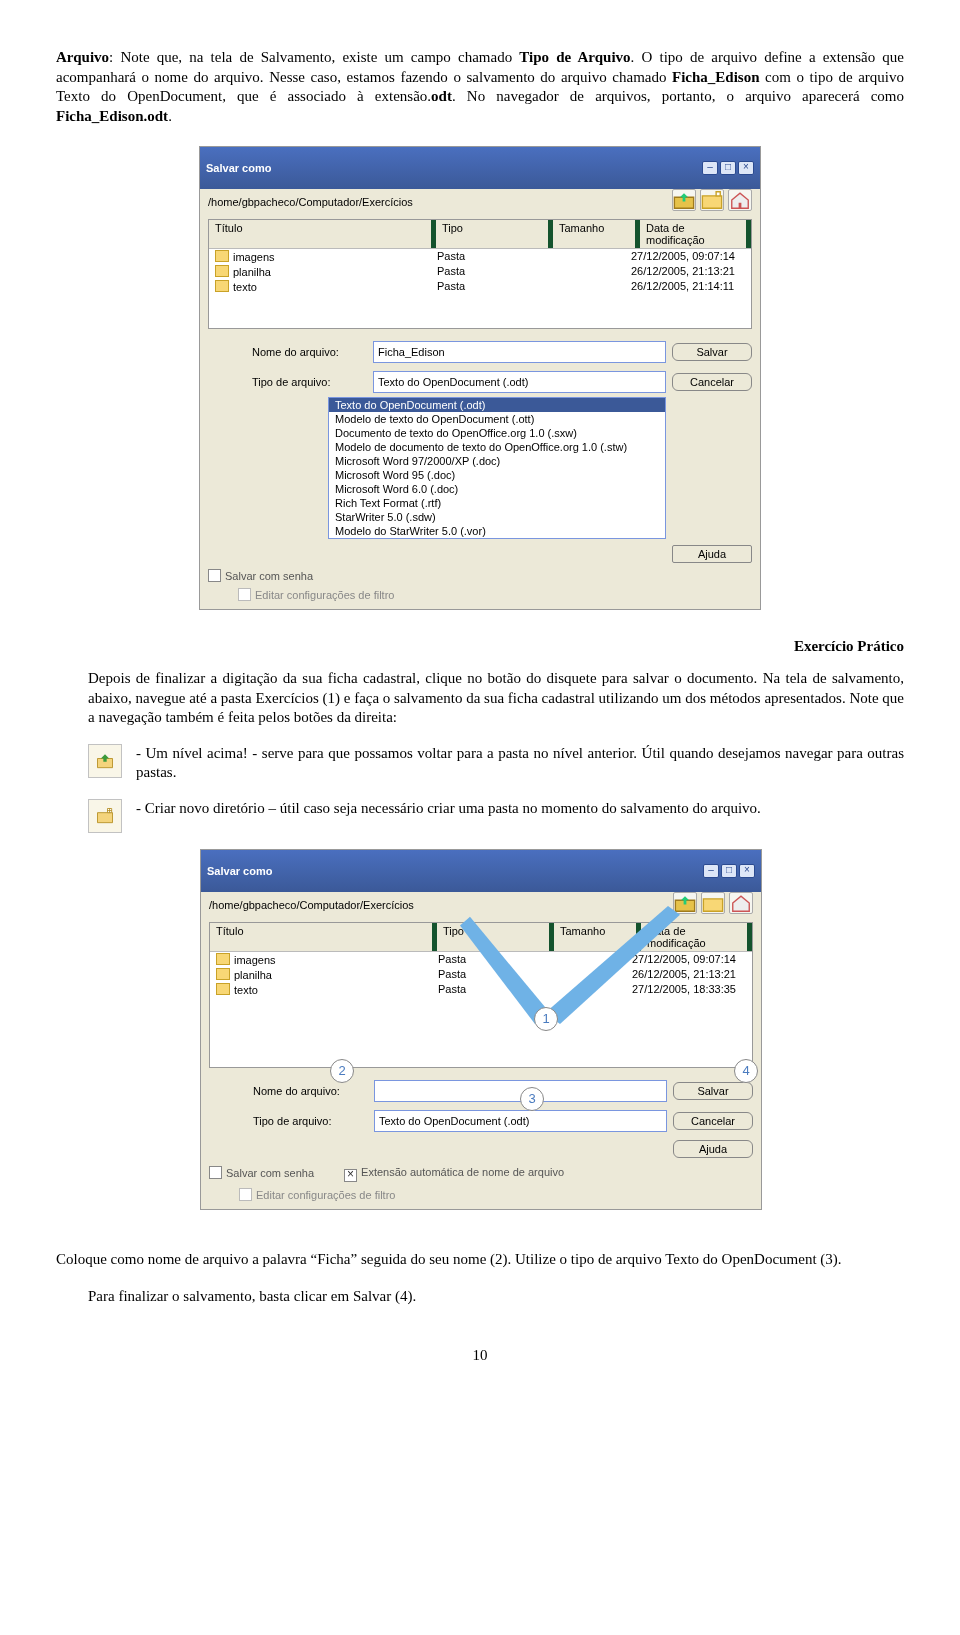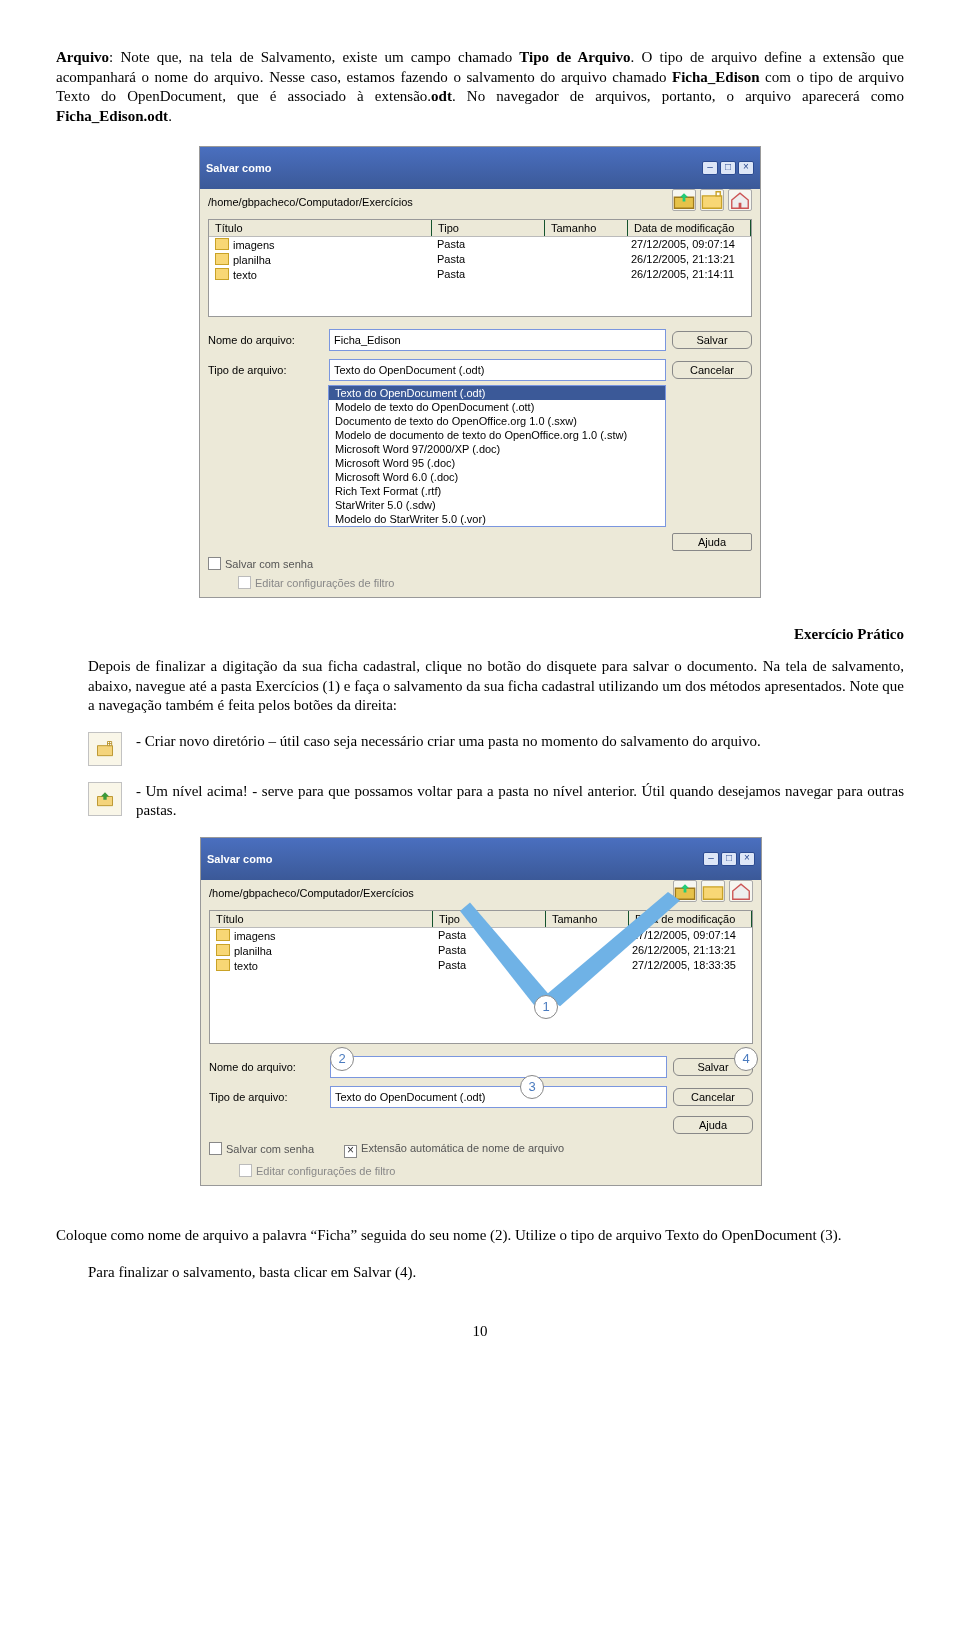--- a/index.html
+++ b/index.html
@@ -50,32 +50,32 @@
     display:flex; justify-content:flex-end; padding:0 8px 4px 0; gap:4px;
   }
   .smallbtn {
     width: 22px; height: 20px; border:1px solid #aaa; background:#f6f6f0;
     display:flex; align-items:center; justify-content:center; border-radius:2px;
   }
   .listarea {
     margin: 4px 8px 8px 8px; background:#fff; border:1px solid #999;
   }
   .listhead { display:flex; background:#ece9d8; border-bottom:1px solid #bbb; }
-  .listhead div { padding:2px 6px; border-right:1px solid #14532d; font-weight:normal; }
+  .listhead div { padding:2px 6px; border-right:5px solid #14532d; font-weight:normal; }
   .w-title { flex:0 0 210px; }
   .w-type  { flex:0 0 100px; }
   .w-size  { flex:0 0 70px; }
   .w-date  { flex:1; }
   .listrow { display:flex; }
   .listrow div { padding:1px 6px; }
   .folder-ic { width:12px; height:10px; background:#f8d775; border:1px solid #c9a227; display:inline-block; margin-right:4px; vertical-align:-1px;}
   .formrow {
     display:flex; align-items:center; padding:4px 8px; gap:6px;
   }
-  .formrow label { flex:0 0 115px; }
+  .formrow label { flex:0 0 115px;margin-left:44px; }
   .formrow .field {
     flex:1; background:#fff; border:1px solid #7a96df; padding:2px 4px; height:16px; display:flex; align-items:center;
   }
   .formrow .btn {
     flex:0 0 78px; text-align:center; background:#ece9d8; border:1px solid #888; padding:2px 0; border-radius:6px;
   }
   .dropdown {
     background:#fff; border:1px solid #7a96df; margin:0 94px 6px 128px;
   }
   .dropdown div { padding:1px 6px; }
@@ -211,38 +211,38 @@
     <div class="checks grey" style="margin-top:-6px;">
       <span><span class="checkbox" style="border-color:#bbb"></span><span>Editar configurações de filtro</span></span>
     </div>
   </div>
 
   <div class="section-title">Exercício Prático</div>
 
   <p class="indent">Depois de finalizar a digitação da sua ficha cadastral, clique no botão do disquete para salvar o documento. Na tela de salvamento, abaixo, navegue até a pasta Exercícios (1) e faça o salvamento da sua ficha cadastral utilizando um dos métodos apresentados. Note que a navegação também é feita pelos botões da direita:</p>
 
   <div class="iconblock">
+    <div class="picon up-ic">
+      <svg viewBox="0 0 24 24">
+          <path fill="#f4d47c" stroke="#b28a1c" d="M3 9h18v11H3z"></path>
+          <path fill="#3b9a3b" d="M12 4l5 5h-3v4h-4v-4H7z"></path>
+        </svg>
+    </div>
+    <div class="text">- Um nível acima! - serve para que possamos voltar para a pasta no nível anterior. Útil quando desejamos navegar para outras pastas.</div>
+  </div>
+
+  <div class="iconblock">
     <div class="picon folder-ic-big">
       <svg viewBox="0 0 24 24">
           <path fill="#f4d47c" stroke="#b28a1c" d="M3 8h18v12H3z"></path>
           <path fill="#fff" stroke="#b28a1c" d="M15 3h5v5h-5z"></path>
           <path stroke="#b28a1c" d="M17.5 3v5M15 5.5h5"></path>
         </svg>
     </div>
     <div class="text">- Criar novo diretório – útil caso seja necessário criar uma pasta no momento do salvamento do arquivo.</div>
-  </div>
-
-  <div class="iconblock">
-    <div class="picon up-ic">
-      <svg viewBox="0 0 24 24">
-          <path fill="#f4d47c" stroke="#b28a1c" d="M3 9h18v11H3z"></path>
-          <path fill="#3b9a3b" d="M12 4l5 5h-3v4h-4v-4H7z"></path>
-        </svg>
-    </div>
-    <div class="text">- Um nível acima! - serve para que possamos voltar para a pasta no nível anterior. Útil quando desejamos navegar para outras pastas.</div>
   </div>
 
 
   <div class="shotwrap">
     <div class="screenshot" style="margin:0">
       <div class="titlebar">
         <span>Salvar como</span>
         <div class="winbtns">
           <div>–</div>
           <div>□</div>

